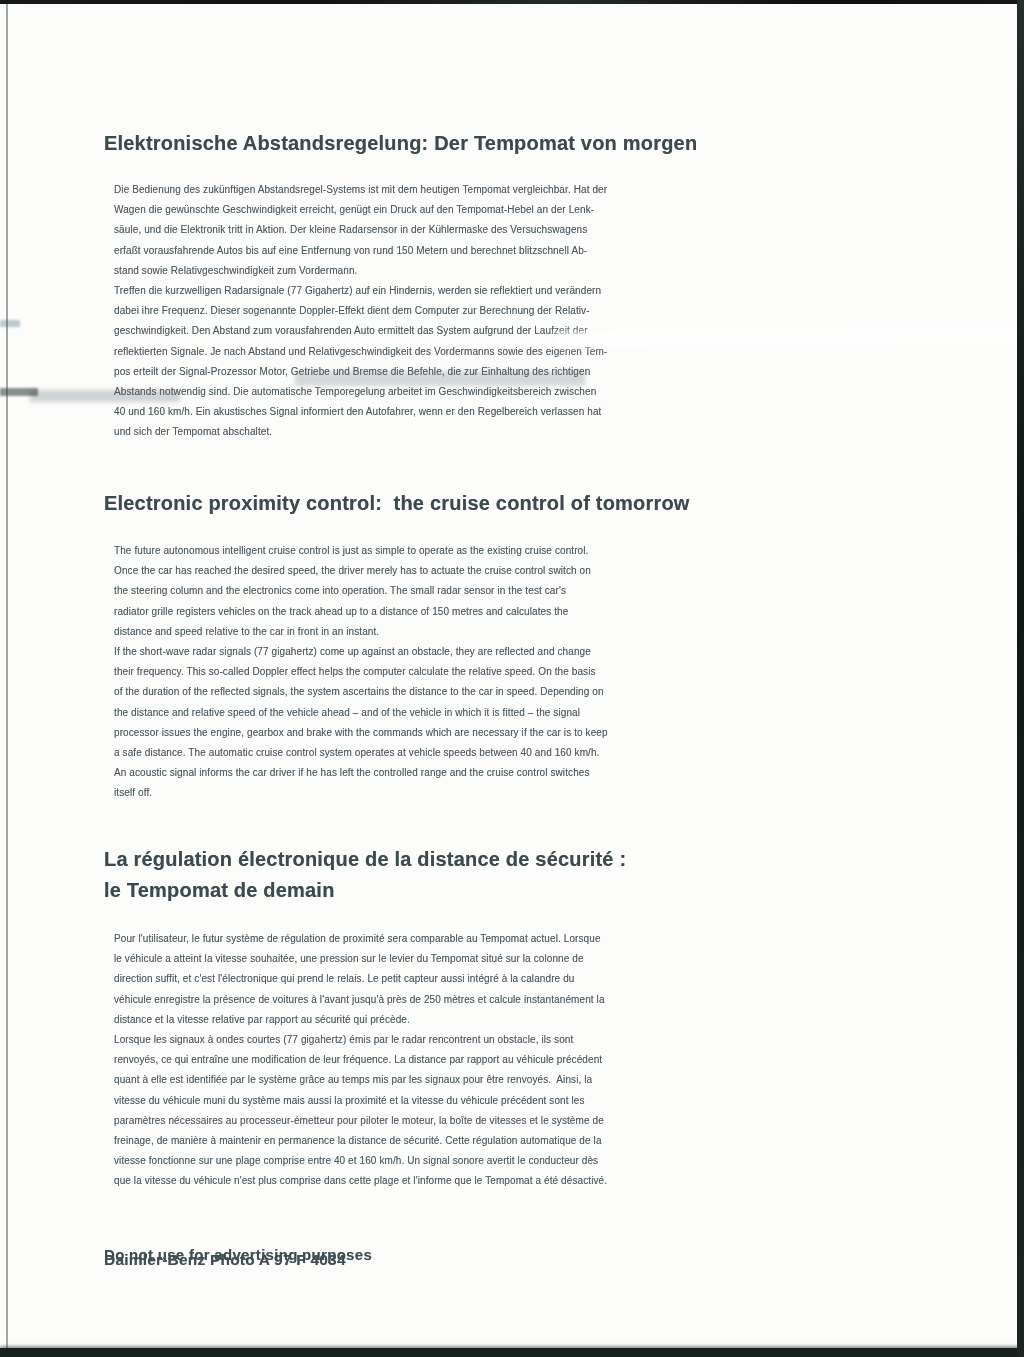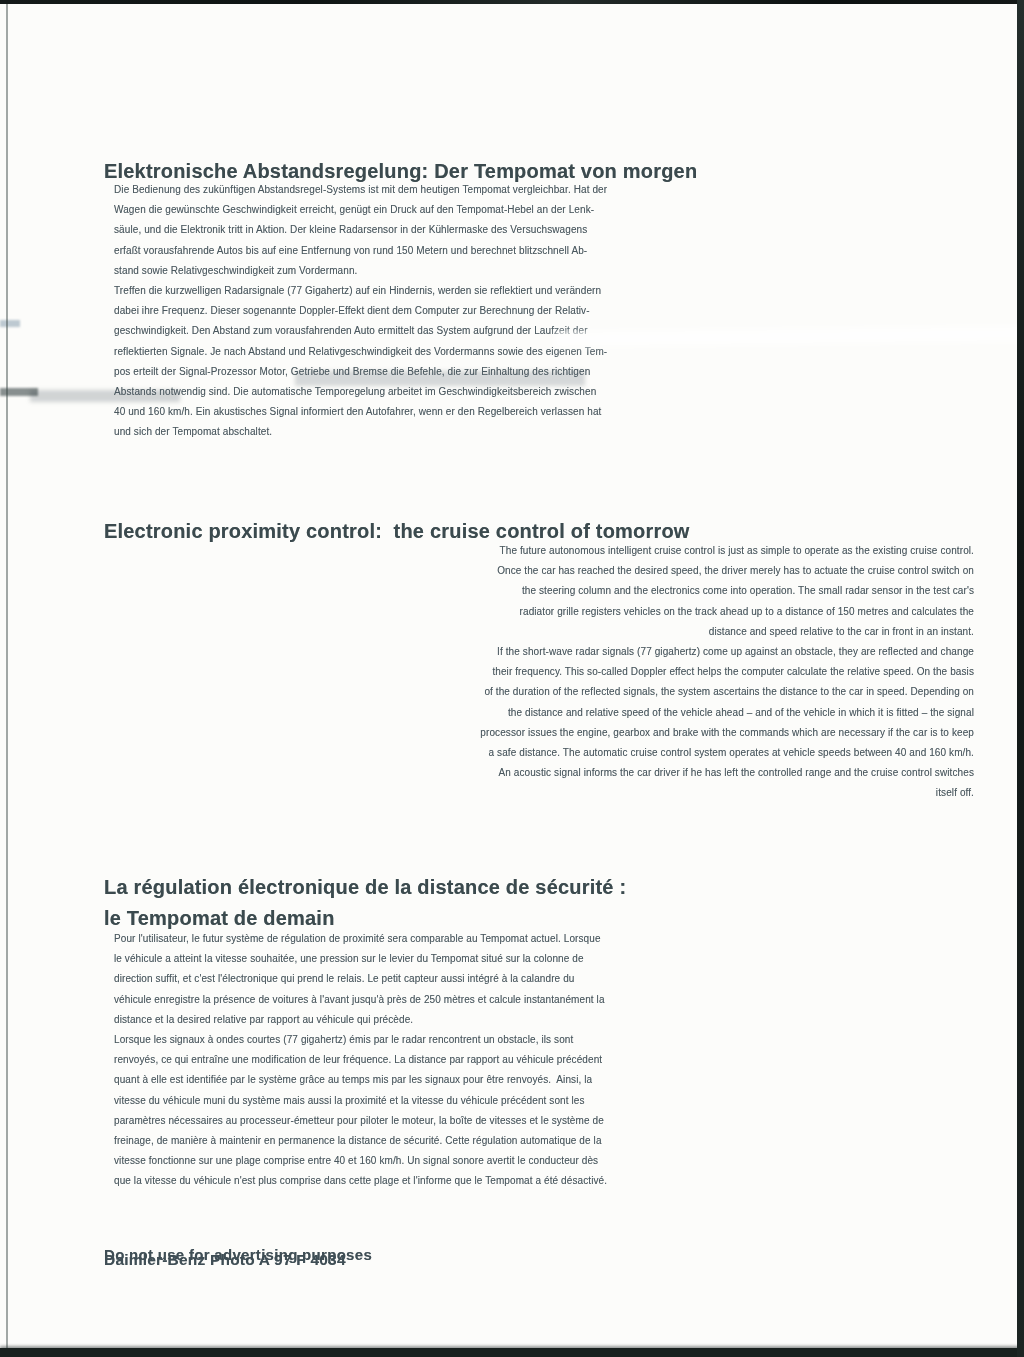--- a/index.html
+++ b/index.html
@@ -58,21 +58,20 @@
     position: absolute; top: 320px; left: 0; width: 20px; height: 7px;
     background: rgba(125,150,168,0.5);
     filter: blur(1px);
   }
   
   .heading {
     position: absolute; left: 104px;
     font-weight: bold; font-size: 20px; line-height: 31px;
     color: #3b4a4e; letter-spacing: 0.2px;
     text-shadow: 0 0 0.5px rgba(59,74,78,0.55);
-    margin-top: 28px;
   }
   .body-block {
     position: absolute; left: 104px; width: 860px;
     font-size: 10px; line-height: 20.2px;
     color: #4a585f; letter-spacing: 0.1px;
     text-shadow: 0 0 0.4px rgba(74,88,95,0.4);
     margin-left: 10px;
   }
   .bline { white-space: pre; }
   .footer-credit {
@@ -83,21 +82,21 @@
   }
   .footer-notice {
     position: absolute; left: 104px; top: 1246px;
     font-weight: bold; font-size: 15px; color: #3f4e55;
     letter-spacing: 0.3px;
     text-shadow: 0 0 0.4px rgba(63,78,85,0.5);
   }
   #h-de { top: 128px; }
   #b-de { top: 180px; }
   #h-en { top: 488px; }
-  #b-en { top: 541px; text-align: right; }
+  #b-en { top: 541px; }
   #h-fr { top: 844px; }
   #b-fr { top: 929px; }
 </style>
 </head>
 <body>
 
 <div class="sheet">
 
   <div class="heading" id="h-de">
       <div class="bline">Elektronische Abstandsregelung: Der Tempomat von morgen</div>
@@ -139,21 +138,21 @@
 
   <div class="heading" id="h-fr">
       <div class="bline">La régulation électronique de la distance de sécurité :</div>
       <div class="bline">le Tempomat de demain</div>
     </div>
   <div class="body-block" id="b-fr">
       <div class="bline">Pour l'utilisateur, le futur système de régulation de proximité sera comparable au Tempomat actuel. Lorsque</div>
       <div class="bline">le véhicule a atteint la vitesse souhaitée, une pression sur le levier du Tempomat situé sur la colonne de</div>
       <div class="bline">direction suffit, et c'est l'électronique qui prend le relais. Le petit capteur aussi intégré à la calandre du</div>
       <div class="bline">véhicule enregistre la présence de voitures à l'avant jusqu'à près de 250 mètres et calcule instantanément la</div>
-      <div class="bline">distance et la desired relative par rapport au véhicule qui précède.</div>
+      <div class="bline">distance et la vitesse relative par rapport au sécurité qui précède.</div>
       <div class="bline">Lorsque les signaux à ondes courtes (77 gigahertz) émis par le radar rencontrent un obstacle, ils sont</div>
       <div class="bline">renvoyés, ce qui entraîne une modification de leur fréquence. La distance par rapport au véhicule précédent</div>
       <div class="bline">quant à elle est identifiée par le système grâce au temps mis par les signaux pour être renvoyés.  Ainsi, la</div>
       <div class="bline">vitesse du véhicule muni du système mais aussi la proximité et la vitesse du véhicule précédent sont les</div>
       <div class="bline">paramètres nécessaires au processeur-émetteur pour piloter le moteur, la boîte de vitesses et le système de</div>
       <div class="bline">freinage, de manière à maintenir en permanence la distance de sécurité. Cette régulation automatique de la</div>
       <div class="bline">vitesse fonctionne sur une plage comprise entre 40 et 160 km/h. Un signal sonore avertit le conducteur dès</div>
       <div class="bline">que la vitesse du véhicule n'est plus comprise dans cette plage et l'informe que le Tempomat a été désactivé.</div>
     </div>
 

